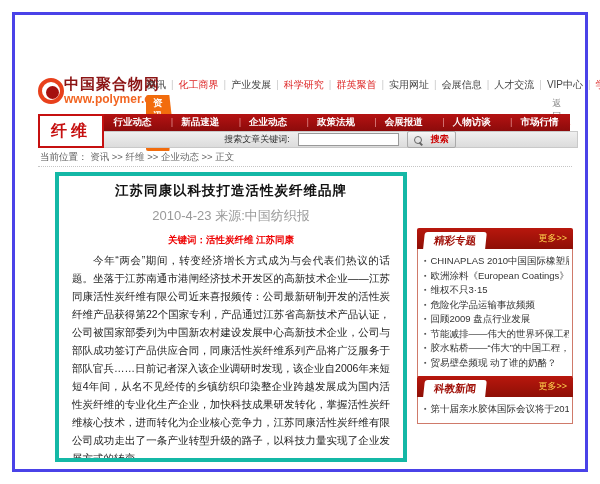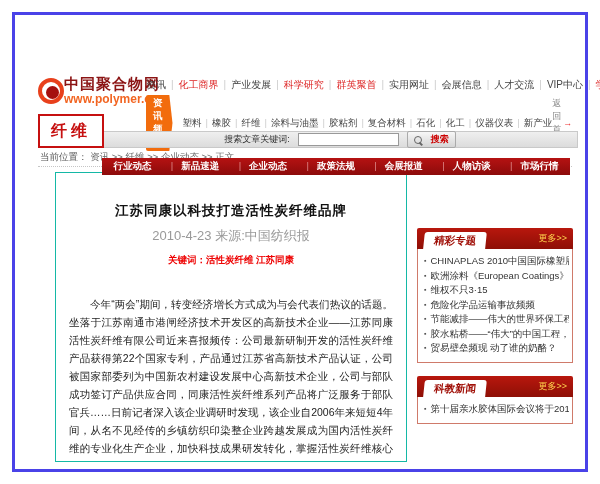--- a/index.html
+++ b/index.html
@@ -35,45 +35,45 @@
   .nav2-list .nv:not(:first-child)::before{content:"|";color:#ccc;margin:0 4px;}
   .home{margin-left:auto;color:#888;font-size:9px;display:flex;align-items:center;gap:2px;cursor:pointer;}
   .home .arr{color:#e33;font-weight:bold;}
 
   
   .fiberbox{position:absolute;left:38px;top:114px;width:62px;height:30px;background:#fff;
     border:2px solid #c61010;display:flex;align-items:center;justify-content:center;z-index:3;}
   .fiberbox span{color:#c61010;font-size:16px;font-weight:bold;letter-spacing:4px;}
   .menubar{position:absolute;left:102px;top:114px;width:468px;height:17px;
     background:linear-gradient(#b51212,#8c0b0b);display:flex;align-items:center;
-    justify-content:space-evenly;font-size:9.5px;z-index:2;margin-top:44px;}
+    justify-content:space-evenly;font-size:9.5px;z-index:2;}
   .menubar .nv{color:#fff;font-weight:bold;cursor:pointer;}
   .menubar .nv:not(:first-child)::before{content:"|";color:#d88;margin:0 8px;font-weight:normal;}
   .searchbar{position:absolute;left:102px;top:131px;width:476px;height:17px;box-sizing:border-box;
     background:linear-gradient(#efefef,#dcdcdc);border:1px solid #c9c9c9;
     display:flex;align-items:center;justify-content:center;font-size:9px;color:#333;z-index:2;}
   .searchbar input{width:95px;height:11px;border:1px solid #999;font-size:9px;margin:0 8px;padding:0 2px;}
   .sbtn{display:flex;align-items:center;gap:9px;background:linear-gradient(#f7f7f7,#d5d5d5);
     border:1px solid #aaa;padding:1px 6px;cursor:pointer;border-radius:2px;}
   .sbtn .txt{color:#c00;font-weight:bold;font-size:9px;}
   .mag{width:6px;height:6px;border:1.5px solid #666;border-radius:50%;position:relative;display:inline-block;}
   .mag::after{content:"";position:absolute;width:4px;height:1.5px;background:#666;
     transform:rotate(45deg);left:4.5px;top:6px;}
 
   
   .crumb{position:absolute;left:40px;top:151px;font-size:9.5px;color:#666;}
   .crumb .pfx{color:#555;}
   .crumbline{position:absolute;left:38px;right:28px;top:166px;border-top:1px dotted #c5c5c5;}
 
   
   .article{position:absolute;left:55px;top:172px;width:352px;height:290px;box-sizing:border-box;
-    border:1px solid #14b8a6;background:#fff;padding-top:29px;overflow:hidden;}
+    border:4px solid #14b8a6;background:#fff;padding-top:6px;overflow:hidden;}
   .a-title{font-size:13.5px;font-weight:bold;color:#111;text-align:center;margin:0 6px 7px;letter-spacing:1px;}
   .a-meta{font-size:13px;color:#999;text-align:center;margin-bottom:9px;}
-  .a-keys{font-size:9.5px;color:#e00;font-weight:bold;text-align:center;margin-bottom:28px;}
+  .a-keys{font-size:9.5px;color:#e00;font-weight:bold;text-align:center;margin-bottom:4px;}
   .a-body{padding:0 13px;font-size:10.5px;color:#222;line-height:18px;text-align:justify;}
   .a-body p{margin:0 0 10px;text-indent:2em;}
 
   
   .sec-hdr{position:absolute;left:417px;width:156px;height:21px;box-sizing:border-box;
     background:linear-gradient(#b8170d,#8e0f06);display:flex;align-items:flex-end;border-radius:2px 2px 0 0;}
   .sec-tab{background:#fff;color:#a01008;font-weight:bold;font-size:10.5px;
     padding:2px 10px 1px;margin-left:7px;border-radius:3px 3px 0 0;transform:skewX(-6deg);}
   .sec-more{margin-left:auto;color:#ffd24d;font-size:9px;padding:0 6px 4px 0;cursor:pointer;}
   .sec-list{position:absolute;left:417px;width:156px;box-sizing:border-box;background:#fff;
@@ -169,20 +169,21 @@
 
 <div class="sec-hdr" id="hdr1">
   <span class="sec-tab">精彩专题</span>
   <span class="sec-more">更多&gt;&gt;</span>
 </div>
 <ul class="sec-list" id="list1">
   <li>CHINAPLAS 2010中国国际橡塑展</li>
     <li>欧洲涂料《European Coatings》视频</li>
     <li>维权不只3·15</li>
     <li>危险化学品运输事故频频</li>
+    <li>回顾2009 盘点行业发展</li>
     <li>节能减排——伟大的世界环保工程</li>
     <li>胶水粘桥——“伟大”的中国工程，</li>
     <li>贸易壁垒频现 动了谁的奶酪？</li>
 </ul>
 
 <div class="sec-hdr" id="hdr2">
   <span class="sec-tab">科教新闻</span>
   <span class="sec-more">更多&gt;&gt;</span>
 </div>
 <ul class="sec-list" id="list2">

